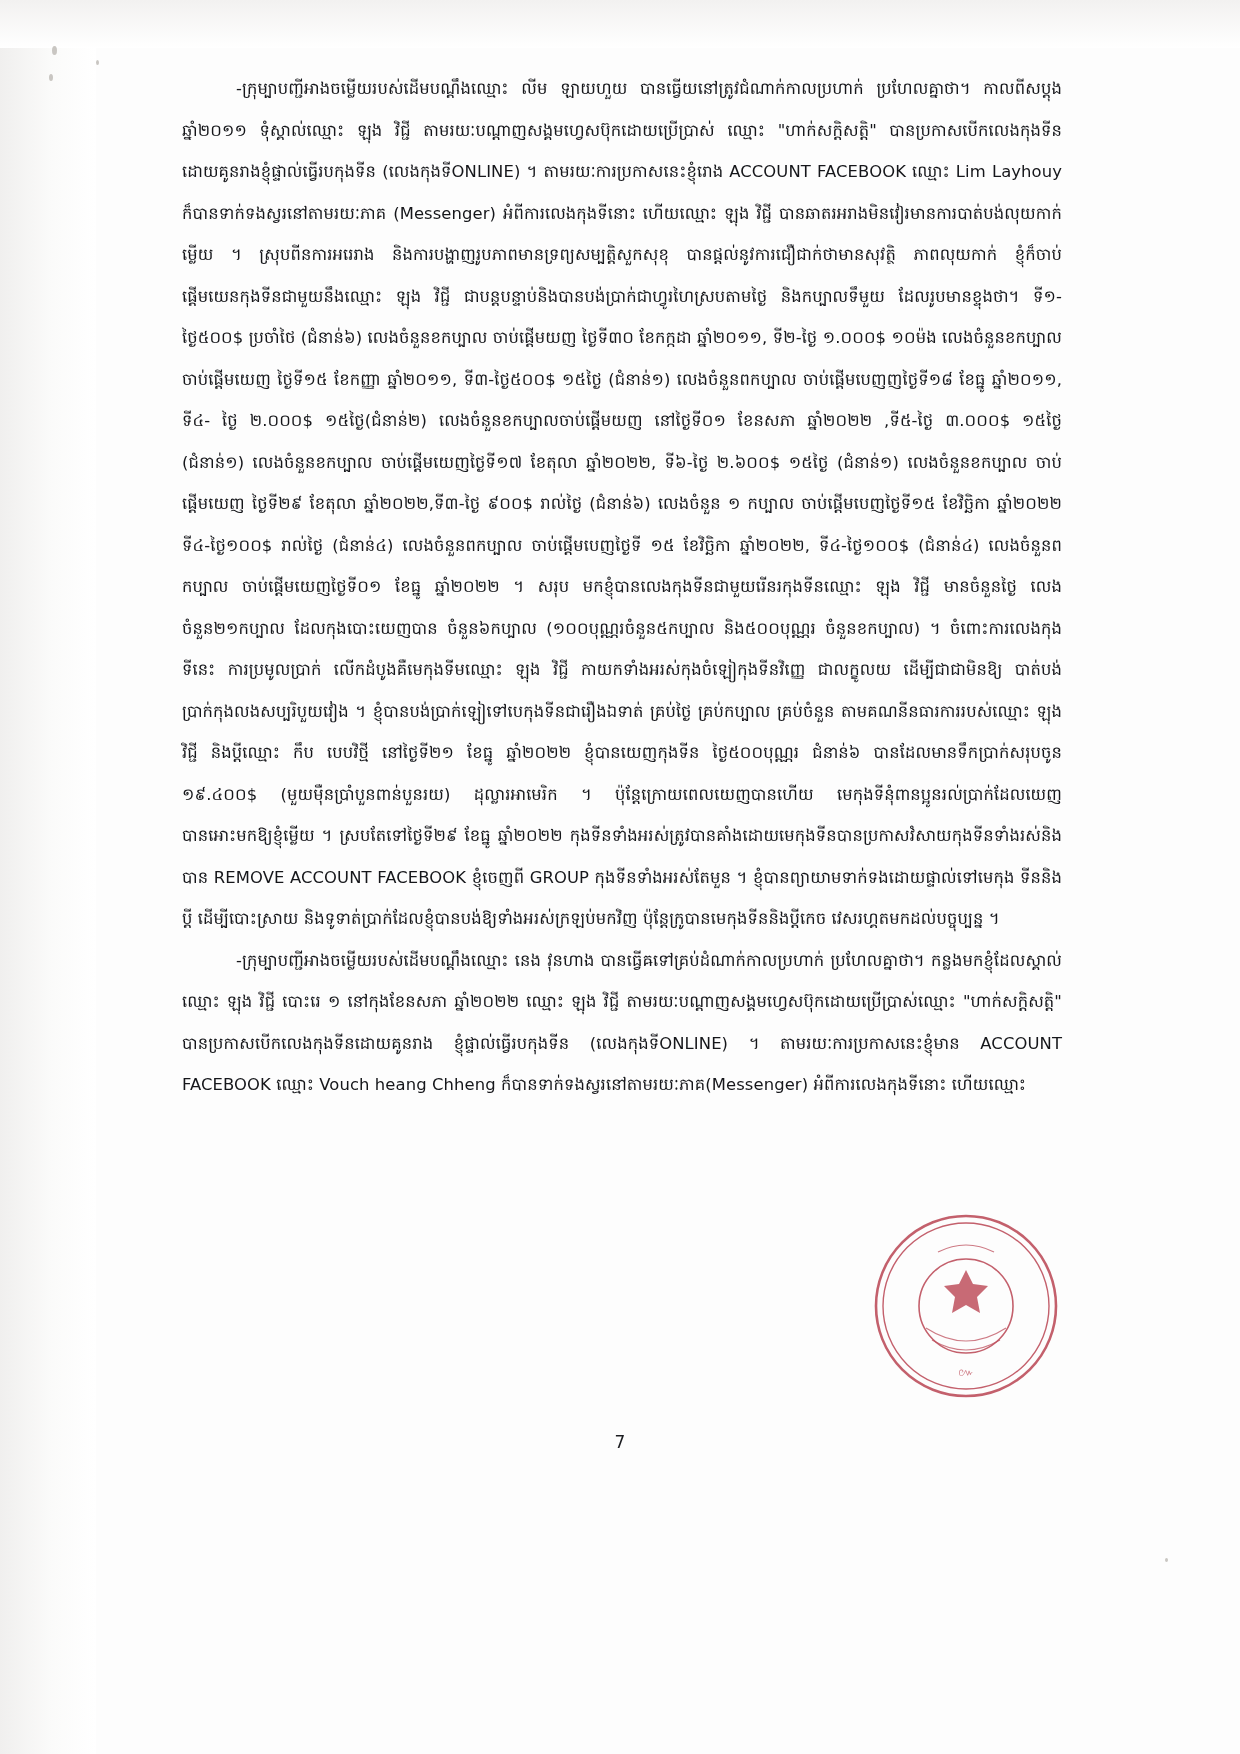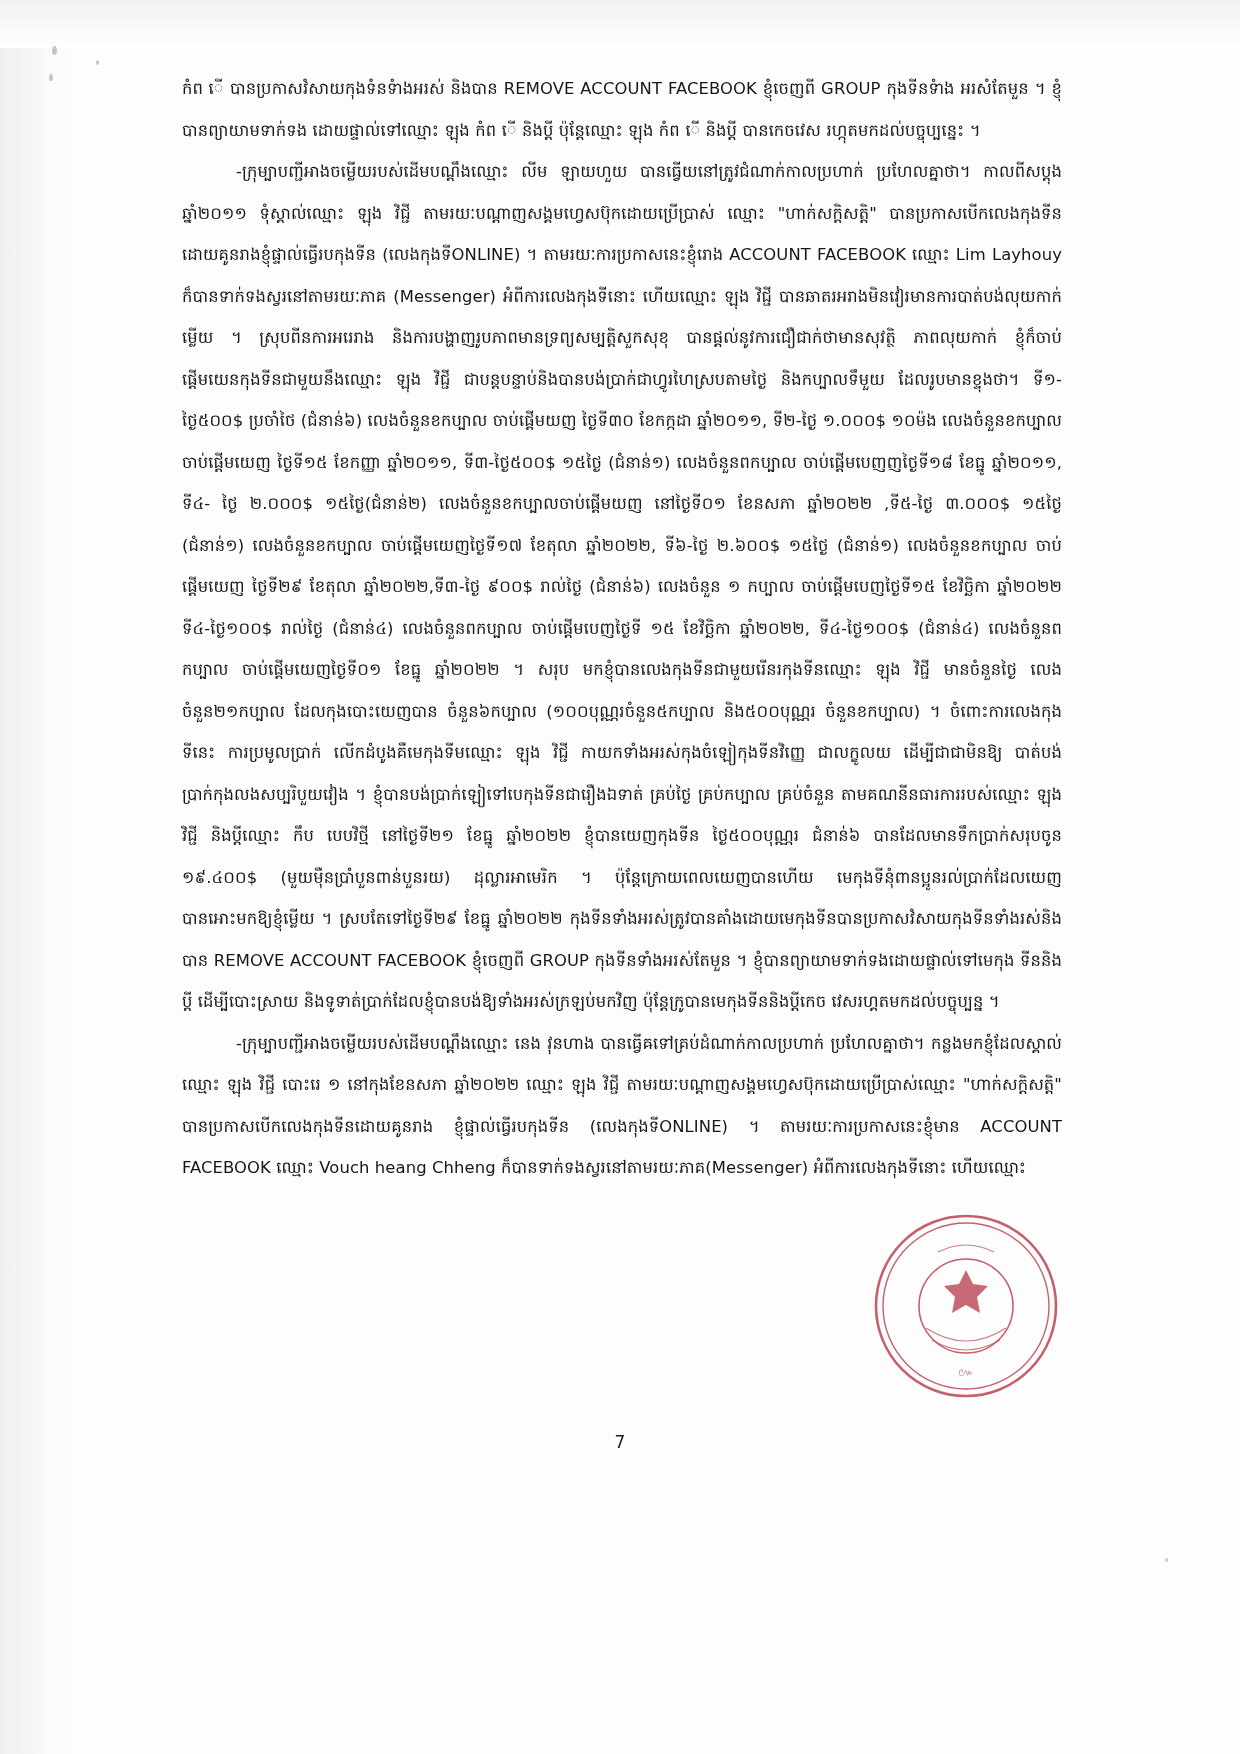--- a/index.html
+++ b/index.html
@@ -96,23 +96,20 @@
   <div class="scan-edge-left"></div>
   <div class="scan-edge-top"></div>
 
   <div class="speck" style="left:52px; top:46px; width:5px; height:9px;"></div>
   <div class="speck" style="left:49px; top:74px; width:4px; height:7px;"></div>
   <div class="speck" style="left:96px; top:60px; width:3px; height:5px;"></div>
   <div class="speck" style="left:1165px; top:1558px; width:3px; height:4px;"></div>
 
   <div class="content">
 
-    <p class="body-par">
-      <span>កំព ើ  បានប្រកាសវំសាយកុងទំនទំាងអរស់ និងបាន REMOVE ACCOUNT FACEBOOK ខ្ញុំចេញពី GROUP កុងទីនទំាង អរសំតែមួន ។ ខ្ញុំបានព្យាយាមទាក់ទង ដោយផ្ទាល់ទៅឈ្មោះ ឡុង កំព ើ  និងប្តី ប៉ុន្តែឈ្មោះ ឡុង កំព ើ  និងប្តី បានកេចវេស រហ្កុតមកដល់បច្ចុប្បន្នេះ ។</span>
-    </p>
 
     <p class="body-par">
       <span class="indent"></span><span>-ក្រុម្បាបញ្ជីអាងចម្លើយរបស់ដើមបណ្តឹងឈ្មោះ លីម ឡាយហួយ បានធ្វើយនៅត្រូវជំណាក់កាលប្រហាក់ ប្រហែលគ្នាថា។ កាលពីសប្តុងឆ្នាំ២០១១ ទុំស្គាល់ឈ្មោះ ឡុង វិជ្ជី តាមរយៈបណ្តាញសង្គមហ្វេសប៊ុកដោយប្រើប្រាស់ ឈ្មោះ "ហាក់សក្តិសត្តិ" បានប្រកាសបើកលេងកុងទីន ដោយគូនរាងខ្ញុំផ្ទាល់ធ្វើរបកុងទីន (លេងកុងទីONLINE) ។ តាមរយៈការប្រកាសនេះខ្ញុំរោង ACCOUNT FACEBOOK ឈ្មោះ Lim Layhouy ក៏បានទាក់ទងស្វរនៅតាមរយៈភាគ (Messenger) អំពីការលេងកុងទីនោះ ហើយឈ្មោះ ឡុង វិជ្ជី បានឆាតរអរាងមិនវៀរមានការបាត់បង់លុយកាក់ ម្លើយ ។ ស្រុបពីនការអរេរាង និងការបង្ហាញរូបភាពមានទ្រព្យសម្បត្តិសួកសុខុ បានផ្ដល់នូវការជឿជាក់ថាមានសុវត្ថិ ភាពលុយកាក់ ខ្ញុំក៏ចាប់ផ្ដើមយេនកុងទីនជាមួយនឹងឈ្មោះ ឡុង វិជ្ជី ជាបន្តបន្ទាប់និងបានបង់ប្រាក់ជាហ្វូរហៃស្របតាមថ្ងៃ និងកប្បាលទឹមួយ ដែលរូបមានខ្ទុងថា។ ទី១-ថ្ងៃ៥០០$ ប្រចាំថៃ (ជំនាន់៦) លេងចំនួនខកប្បាល ចាប់ផ្ដើមយញ ថ្ងៃទី៣០ ខែកក្កដា ឆ្នាំ២០១១, ទី២-ថ្ងៃ ១.០០០$ ១០ម៉ង លេងចំនួនខកប្បាល ចាប់ផ្ដើមយេញ ថ្ងៃទី១៥ ខែកញ្ញា ឆ្នាំ២០១១, ទី៣-ថ្ងៃ៥០០$ ១៥ថ្ងៃ (ជំនាន់១) លេងចំនួនពកប្បាល ចាប់ផ្ដើមបេញញថ្ងៃទី១៨ ខែធ្នូ ឆ្នាំ២០១១, ទី៤- ថ្ងៃ ២.០០០$ ១៥ថ្ងៃ(ជំនាន់២) លេងចំនួនខកប្បាលចាប់ផ្ដើមយញ នៅថ្ងៃទី០១ ខែនសភា ឆ្នាំ២០២២ ,ទី៥-ថ្ងៃ ៣.០០០$ ១៥ថ្ងៃ (ជំនាន់១) លេងចំនួនខកប្បាល ចាប់ផ្ដើមយេញថ្ងៃទី១៧ ខែតុលា ឆ្នាំ២០២២, ទី៦-ថ្ងៃ ២.៦០០$ ១៥ថ្ងៃ (ជំនាន់១) លេងចំនួនខកប្បាល ចាប់ផ្ដើមយេញ ថ្ងៃទី២៩ ខែតុលា ឆ្នាំ២០២២,ទី៣-ថ្ងៃ ៩០០$ រាល់ថ្ងៃ (ជំនាន់៦) លេងចំនួន ១ កប្បាល ចាប់ផ្ដើមបេញថ្ងៃទី១៥ ខែវិច្ឆិកា ឆ្នាំ២០២២ ទី៤-ថ្ងៃ១០០$ រាល់ថ្ងៃ (ជំនាន់៤) លេងចំនួនពកប្បាល ចាប់ផ្ដើមបេញថ្ងៃទី ១៥ ខែវិច្ឆិកា ឆ្នាំ២០២២, ទី៤-ថ្ងៃ១០០$ (ជំនាន់៤) លេងចំនួនពកប្បាល ចាប់ផ្ដើមយេញថ្ងៃទី០១ ខែធ្នូ ឆ្នាំ២០២២ ។ សរុប មកខ្ញុំបានលេងកុងទីនជាមួយរើនរកុងទីនឈ្មោះ ឡុង វិជ្ជី មានចំនួនថ្ងៃ លេងចំនួន២១កប្បាល ដែលកុងបោះយេញបាន ចំនួន៦កប្បាល (១០០បុណ្ណរចំនួន៥កប្បាល និង៥០០បុណ្ណរ ចំនួនខកប្បាល) ។ ចំពោះការលេងកុងទីនេះ ការប្រមូលប្រាក់ លើកដំបូងគឺមេកុងទីមឈ្មោះ ឡុង វិជ្ជី កាយកទាំងអរស់កុងចំឡៀកុងទីនវិញ្ញេ ជាលក្ខូលយ ដើម្បីជាជាមិនឱ្យ បាត់បង់ប្រាក់កុងលងសប្បរិបួយវៀង ។ ខ្ញុំបានបង់ប្រាក់ឡៀទៅបេកុងទីនជារឿងឯទាត់ គ្រប់ថ្ងៃ គ្រប់កប្បាល គ្រប់ចំនួន តាមគណនីនធារការរបស់ឈ្មោះ ឡុង វិជ្ជី និងប្ដីឈ្មោះ កឹប បេបវិថ្មី នៅថ្ងៃទី២១ ខែធ្នូ ឆ្នាំ២០២២ ខ្ញុំបានយេញកុងទីន ថ្ងៃ៥០០បុណ្ណរ ជំនាន់៦ បានដែលមានទឹកប្រាក់សរុបចូន ១៩.៤០០$ (មួយម៉ឺនប្រាំបួនពាន់បួនរយ) ដុល្លារអាមេរិក ។ ប៉ុន្តែក្រោយពេលយេញបានហើយ មេកុងទីនុំពានប្អូនរល់ប្រាក់ដែលយេញបានអោះមកឱ្យខ្ញុំម្លើយ ។ ស្របតែទៅថ្ងៃទី២៩ ខែធ្នូ ឆ្នាំ២០២២ កុងទីនទាំងអរស់ត្រូវបានគាំងដោយមេកុងទីនបានប្រកាសវំសាយកុងទីនទាំងរស់និងបាន REMOVE ACCOUNT FACEBOOK ខ្ញុំចេញពី GROUP កុងទីនទាំងអរស់តែមួន ។ ខ្ញុំបានព្យាយាមទាក់ទងដោយផ្ទាល់ទៅមេកុង ទីននិងប្តី ដើម្បីបោះស្រាយ និងទូទាត់ប្រាក់ដែលខ្ញុំបានបង់ឱ្យទាំងអរស់ក្រឡប់មកវិញ ប៉ុន្តែក្រូបានមេកុងទីននិងប្តីកេច វេសរហ្គតមកដល់បច្ចុប្បន្ន ។</span>
     </p>
 
     <p class="body-par">
       <span class="indent"></span><span>-ក្រុម្បាបញ្ជីអាងចម្លើយរបស់ដើមបណ្ដឹងឈ្មោះ នេង វុនហាង បានធ្វើឝទៅគ្រប់ដំណាក់កាលប្រហាក់ ប្រហែលគ្នាថា។ កន្លងមកខ្ញុំដែលស្គាល់ឈ្មោះ ឡុង វិជ្ជី បោះរេ ១ នៅកុងខែនសភា ឆ្នាំ២០២២ ឈ្មោះ ឡុង វិជ្ជី តាមរយៈបណ្តាញសង្គមហ្វេសប៊ុកដោយប្រើប្រាស់ឈ្មោះ "ហាក់សក្តិសត្តិ" បានប្រកាសបើកលេងកុងទីនដោយគូនរាង ខ្ញុំផ្ទាល់ធ្វើរបកុងទីន (លេងកុងទីONLINE) ។ តាមរយៈការប្រកាសនេះខ្ញុំមាន ACCOUNT FACEBOOK ឈ្មោះ Vouch heang Chheng ក៏បានទាក់ទងស្វរនៅតាមរយៈភាគ(Messenger) អំពីការលេងកុងទីនោះ ហើយឈ្មោះ</span>
     </p>
 
   </div>

